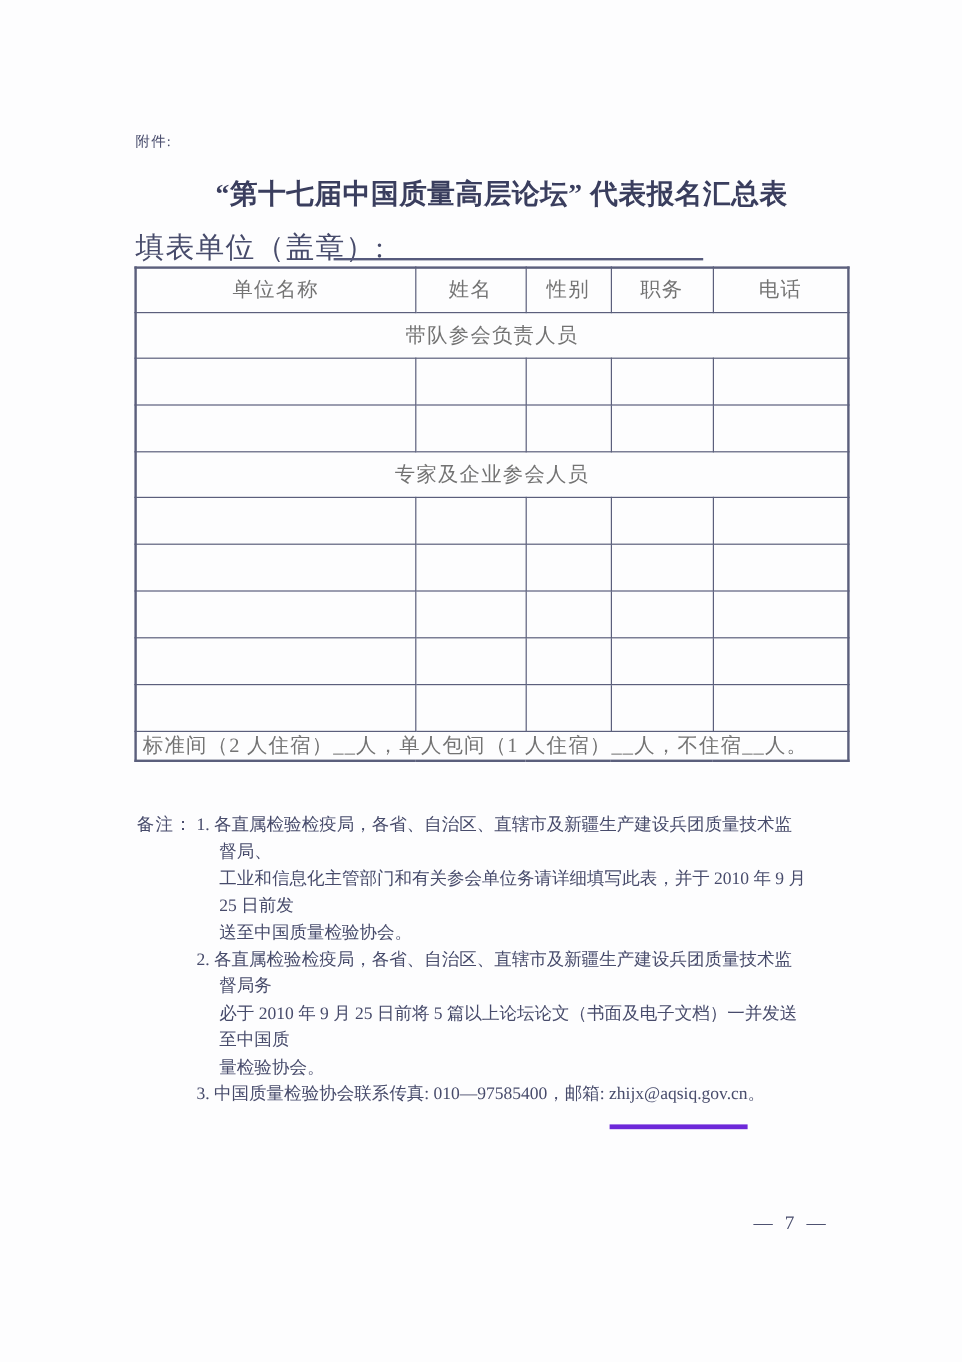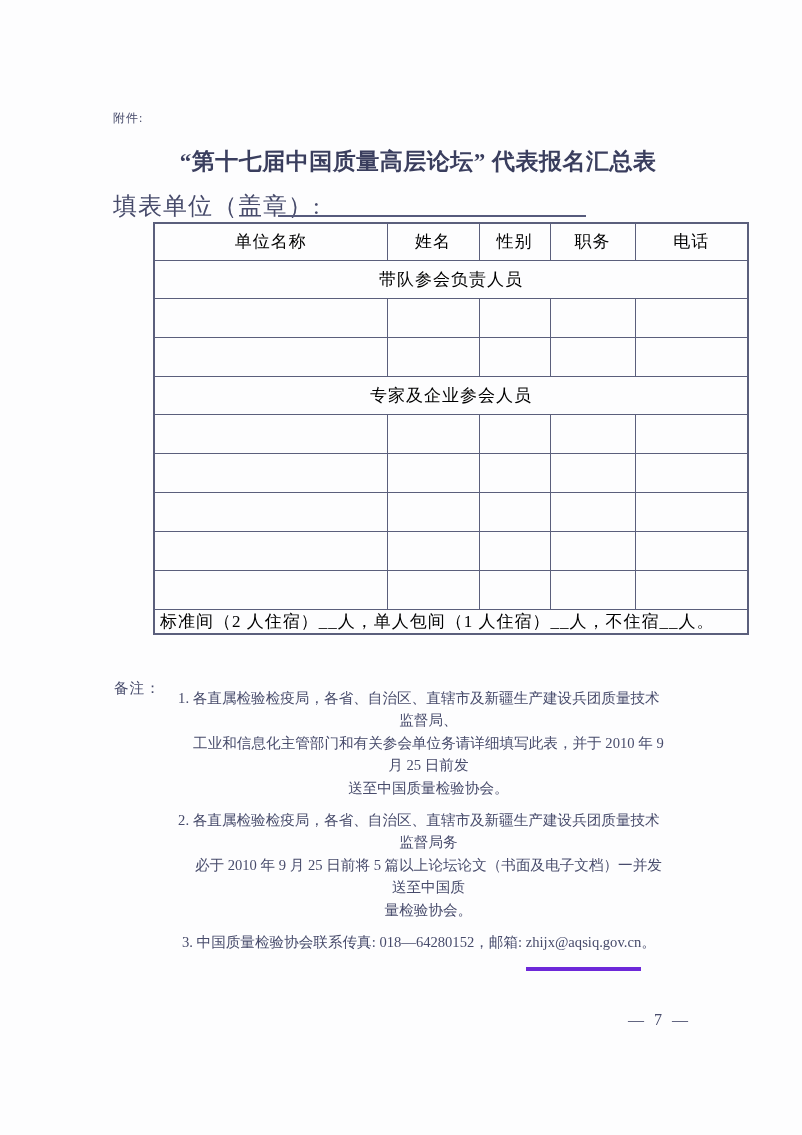--- a/index.html
+++ b/index.html
@@ -32,23 +32,22 @@
   }
   .fill-underline {
     position: absolute; left: 278px; top: 197px;
     width: 308px; height: 18px;
     border-bottom: 2px solid #565a7c;
   }
   table.reg-table {
     position: absolute; left: 112px; top: 222px;
     width: 594px;
     border-collapse: collapse; table-layout: fixed;
-    font-size: 17px; color: #000000;
+    font-size: 17px; color: #737373;
     border: 2px solid #5b5f7c;
-    margin-left: 41px;
   }
   .reg-table td {
     border: 1.5px solid #5b5f7c;
     text-align: center; vertical-align: middle;
     padding: 0;
     letter-spacing: 1px;
   }
   .row-header   { height: 37px; }
   .row-section  { height: 38px; }
   .row-empty    { height: 39px; }
@@ -61,23 +60,22 @@
     white-space: nowrap;
   }
   .notes {
     position: absolute; left: 114px; top: 677px; width: 560px;
     font-size: 14.6px; line-height: 22.4px;
     display: flex; align-items: flex-start;
   }
   .notes-label { flex: none; letter-spacing: 1px; }
   .notes-items { margin-left: 3px; }
   .note-item {
-    margin: 10px; padding-left: 19px; text-indent: -19px;
+    margin: 0; padding-left: 19px; text-indent: -19px;
     white-space: pre-line;
-    text-align: center;
   }
   .note-num { display: inline; }
   .email-underline {
     border-bottom: 4px solid #6d28d9;
     padding-bottom: 17px;
   }
   .page-number {
     position: absolute; left: 628px; top: 1011px;
     font-size: 16px; letter-spacing: 1px;
     word-spacing: 4px;
@@ -174,19 +172,19 @@
 
   <div class="notes">
     <span class="notes-label">备注：</span>
     <div class="notes-items">
       <p class="note-item"><span class="note-num">1.</span> <span>各直属检验检疫局，各省、自治区、直辖市及新疆生产建设兵团质量技术监督局、
 工业和信息化主管部门和有关参会单位务请详细填写此表，并于 2010 年 9 月 25 日前发
 送至中国质量检验协会。</span></p>
       <p class="note-item"><span class="note-num">2.</span> <span>各直属检验检疫局，各省、自治区、直辖市及新疆生产建设兵团质量技术监督局务
 必于 2010 年 9 月 25 日前将 5 篇以上论坛论文（书面及电子文档）一并发送至中国质
 量检验协会。</span></p>
-      <p class="note-item"><span class="note-num">3.</span> <span>中国质量检验协会联系传真: 018—64280152，邮箱: </span><span class="email-underline">zhijx@aqsiq.gov.cn</span><span>。</span></p>
+      <p class="note-item"><span class="note-num">3.</span> <span>中国质量检验协会联系传真: 010—97585400，邮箱: </span><span class="email-underline">zhijx@aqsiq.gov.cn</span><span>。</span></p>
     </div>
   </div>
 
   <div class="page-number">— 7 —</div>
 
 </div>
 
 </body></html>

